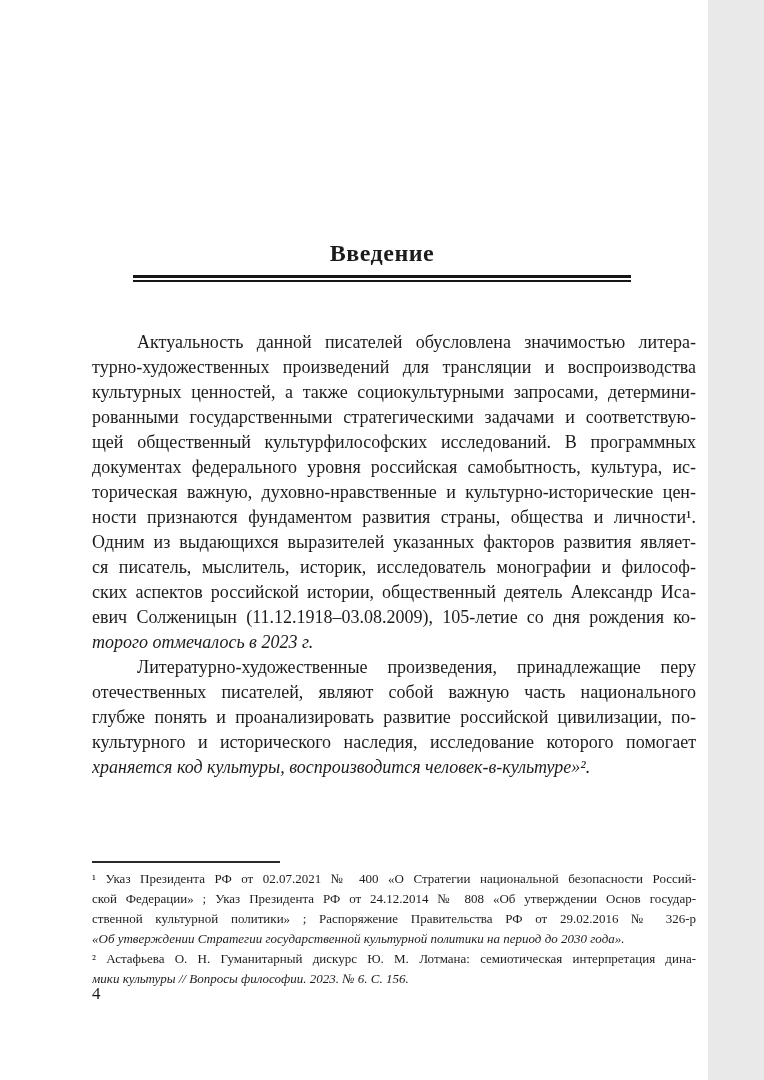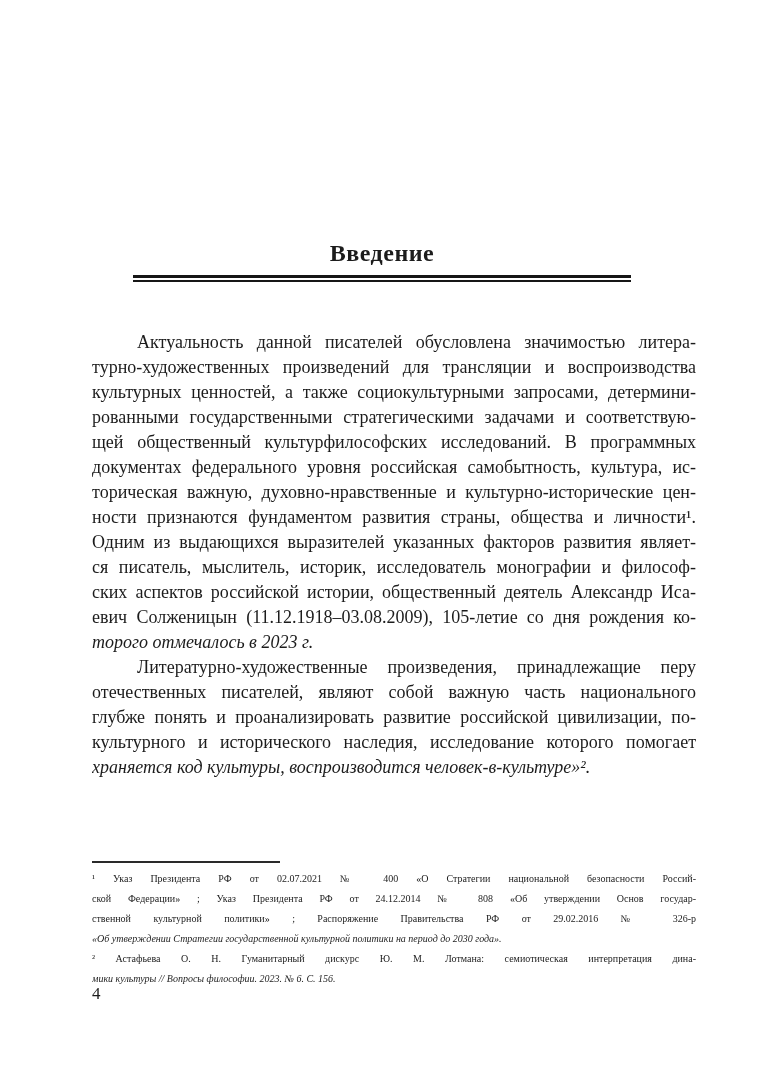--- a/index.html
+++ b/index.html
@@ -1,20 +1,20 @@
 <!DOCTYPE html>
 <html><head>
 <meta charset="utf-8">
 <style>
   html, body { margin: 0; padding: 0; }
   body { width: 764px; height: 1080px; background: #e9e9e9; }
 
   .page {
     position: relative;
-    width: 764px;
+    width: 708px;
     height: 1080px;
     background: #ffffff;
     font-family: "Liberation Serif", "DejaVu Serif", serif;
     color: #1c1c1c;
     overflow: hidden;
   }
 
   .heading {
     position: absolute;
     top: 240px;
@@ -60,21 +60,21 @@
     left: 92px;
     width: 188px;
     height: 0;
     border-top: 2px solid #2a2a2a;
   }
   .footnotes {
     position: absolute;
     top: 869px;
     left: 92px;
     width: 604px;
-    font-size: 10px;
+    font-size: 13px;
     line-height: 20px;
   }
 
   .page-number {
     position: absolute;
     top: 984px;
     left: 92px;
     font-size: 17px;
     line-height: 20px;
   }

